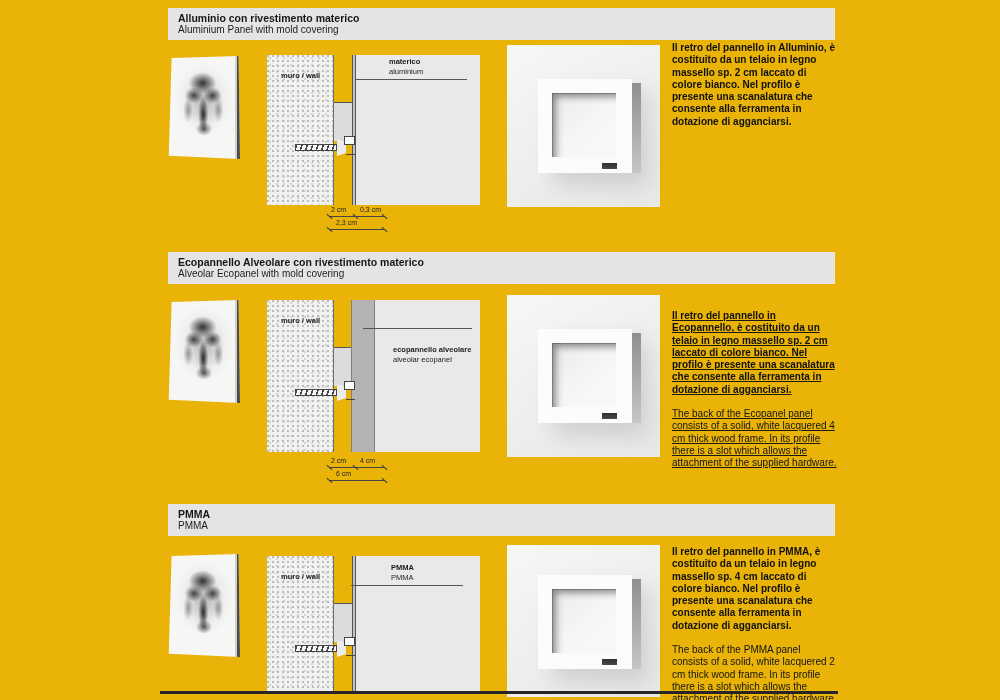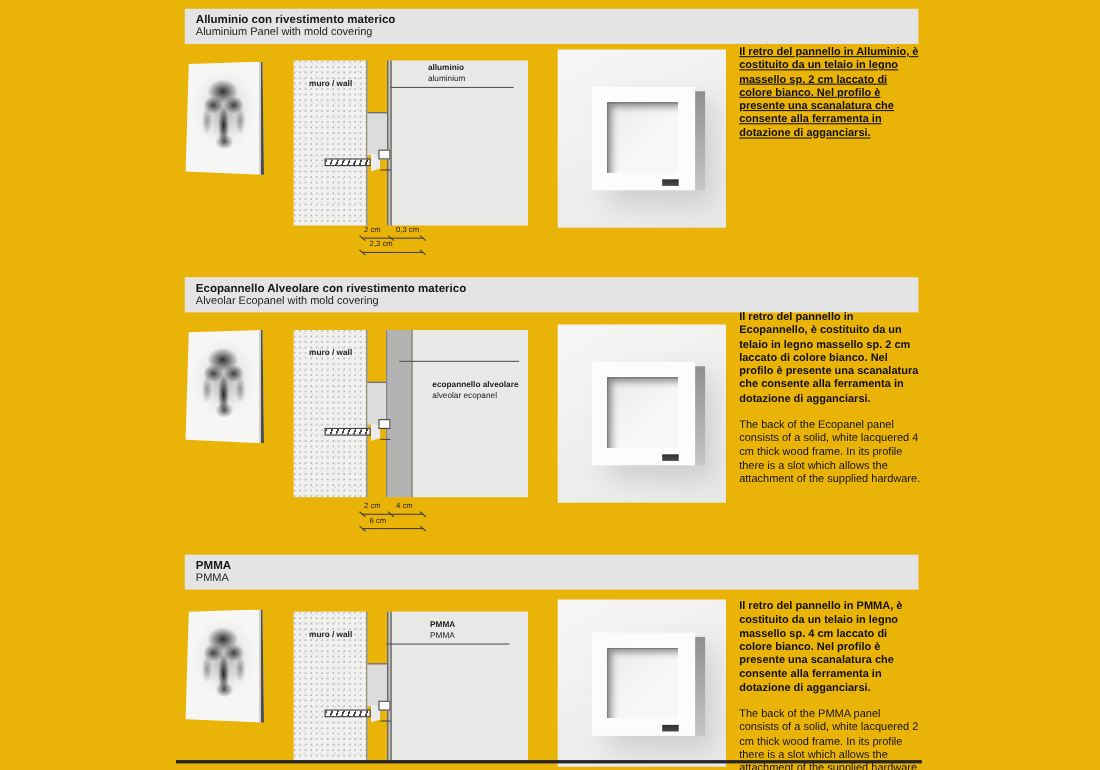--- a/index.html
+++ b/index.html
@@ -92,22 +92,22 @@
   .frame::after{content:"";position:absolute;right:-9px;top:4px;width:9px;height:96%;
     background:linear-gradient(#8f8f8f,#c6c6c6);}
   .opening{position:absolute;left:14px;top:14px;width:64px;height:64px;
     background:linear-gradient(135deg,#eaeae9,#f7f7f6 60%);
     box-shadow:inset 6px 6px 7px -2px rgba(0,0,0,0.42), inset 1px 1px 0 rgba(0,0,0,0.22);}
   .plaque{position:absolute;left:64px;top:84px;width:15px;height:6px;
     background:linear-gradient(#2f2f2f,#4a4a4a);}
 
   
   .desc{position:absolute;left:672px;width:166px;}
-  #s1 .desc{top:34px;text-decoration:underline;}
-  #s2 .desc{top:31px;}
+  #s1 .desc{top:34px;}
+  #s2 .desc{top:58px;text-decoration:underline;}
   #s3 .desc{top:42px;}
   .desc-it{font-size:10px;line-height:12.3px;font-weight:bold;color:#101010;margin:0 0 12px 0;}
   .desc-en{font-size:10px;line-height:12.3px;color:#141414;margin:0;}
 
   .footer-rule{position:absolute;left:160px;top:691px;width:678px;height:3px;background:#25252a;z-index:9;}
 </style>
 </head>
 <body>
 
 <div id="page">
@@ -125,21 +125,21 @@
       <div class="wall"></div>
       <div class="wall-label">muro / wall</div>
       <div class="block"></div>
       <div class="panel"></div>
       <div class="screw-shaft"></div>
       <div class="screw-head"></div>
       <div class="bracket"></div>
       <div class="screw-line"></div>
       <div class="leader"></div>
       <div class="dlabel">
-        <div class="lab-it">alluminio</div>
+        <div class="lab-it">materico</div>
         <div class="lab-en">aluminium</div>
       </div>
     </div>
     <div class="dims">
       <span class="dlab a">2 cm</span>
       <span class="dlab b">0,3 cm</span>
       <div class="dim-line l1">
           <i class="tick t0"></i>
           <i class="tick tm"></i>
           <i class="tick t1"></i>

